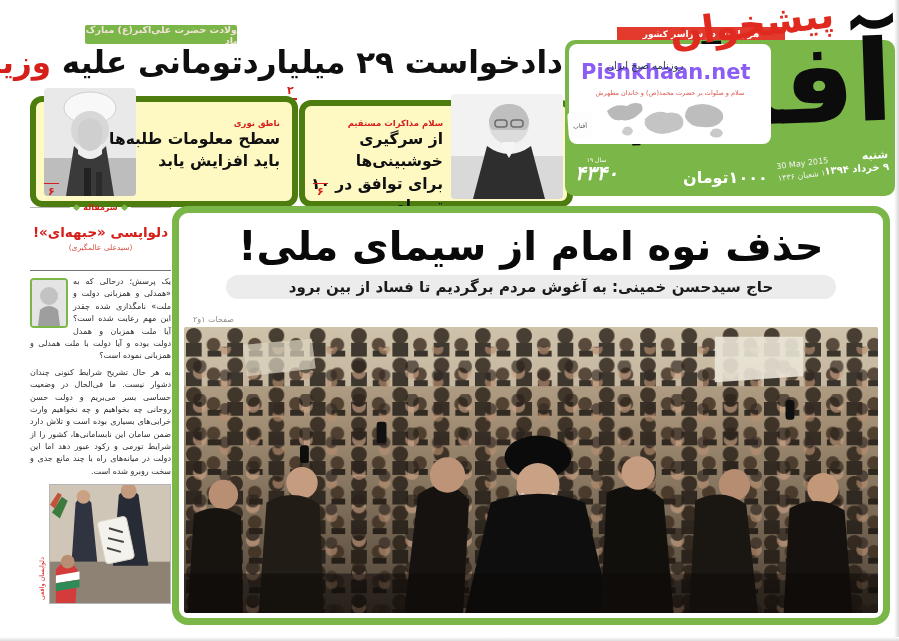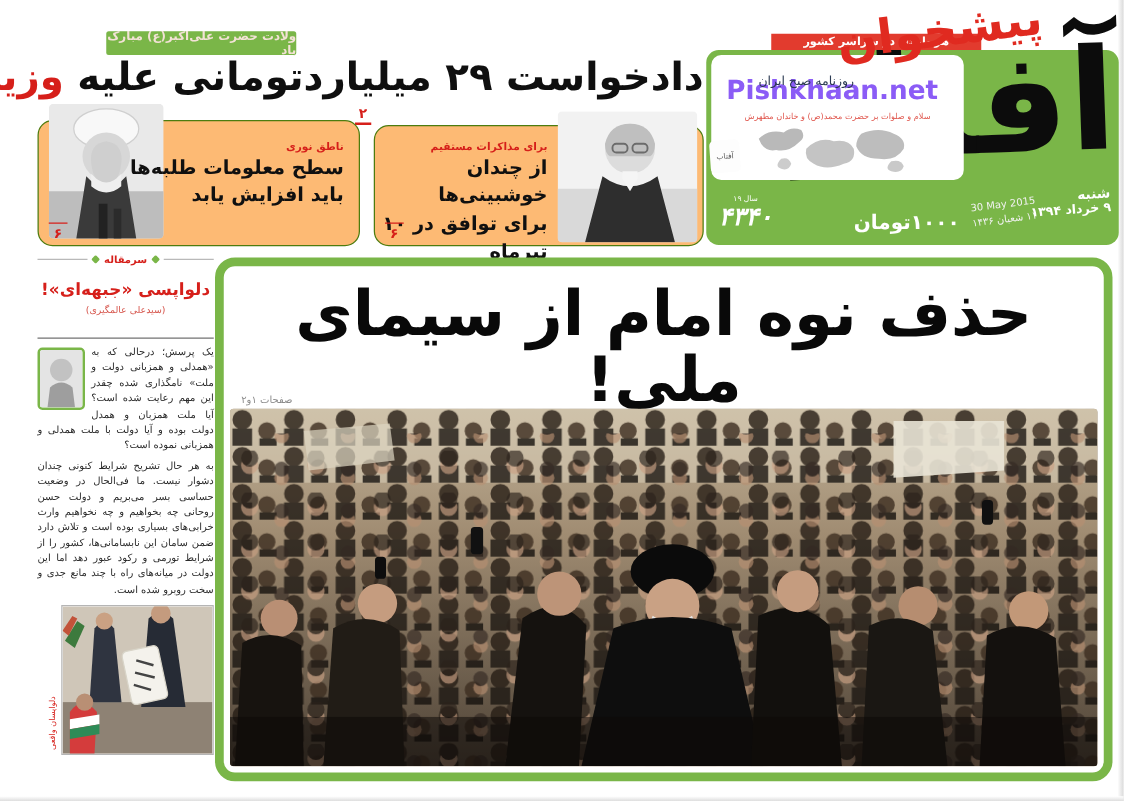--- a/index.html
+++ b/index.html
@@ -18,21 +18,21 @@
     color:#f3e2d6;font-size:9.5px;font-weight:bold;display:flex;align-items:center;justify-content:center;}
 
   
   .top-headline{right:336px;top:42px;font-size:31px;font-weight:bold;line-height:1.35;}
   .top-headline .black{color:#0f0f0f;}
   .top-headline .red{color:#d61f1a;}
   .page2-marker{left:284px;top:84px;color:#d61f1a;font-size:11px;font-weight:bold;
     border-bottom:2px solid #d61f1a;padding:0 3px 1px;}
 
   
-  .news-box{background:#fdba74;border:1px solid #4d7c0f;border-radius:12px;}
+  .news-box{background:#fef9c3;border:6px solid #4d7c0f;border-radius:12px;}
   .box-nouri{left:30px;top:96px;width:256px;height:99px;}
   .box-zarif{left:299px;top:100px;width:262px;height:95px;}
   .news-photo{position:absolute;border-radius:4px;overflow:hidden;}
   .kicker{color:#d61f1a;font-size:8.5px;font-weight:bold;}
   .box-title{color:#101010;font-size:15.5px;font-weight:bold;line-height:1.45;}
   .pagenum{position:absolute;left:8px;bottom:3px;color:#d61f1a;font-size:11px;font-weight:bold;
     border-top:1.5px solid #d61f1a;padding:1px 4px 0;}
 
   
   .masthead{left:565px;top:40px;width:330px;height:156px;background:#7ab648;border-radius:10px;}
@@ -79,21 +79,21 @@
   .ed-photo-wrap{position:relative;margin:6px 0 0 12px;width:122px;height:120px;}
   .ed-photo{width:100%;height:100%;border:1px solid #b5b5b5;box-sizing:border-box;overflow:hidden;}
   .ed-photo-caption{position:absolute;left:-11px;bottom:4px;color:#d61f1a;font-size:6.5px;
     writing-mode:vertical-rl;transform:rotate(180deg);}
 
   
   .main-box{left:172px;top:206px;width:718px;height:419px;border:7px solid #7ab648;
     border-radius:16px;background:#ffffff;box-sizing:border-box;}
   .main-kicker{position:absolute;top:-14px;left:50%;transform:translateX(-50%);background:#ffffff;
     padding:0 14px;font-size:13px;font-weight:bold;color:#0e0e0e;white-space:nowrap;z-index:2;}
-  .main-headline{margin-top:12px;text-align:center;font-size:50px;font-weight:bold;color:#090909;
+  .main-headline{margin-top:12px;text-align:center;font-size:40px;font-weight:bold;color:#090909;
     line-height:1.05;letter-spacing:-1px;}
   .subtitle-bar{margin:8px auto 0;width:610px;background:#ececec;border-radius:13px;
     text-align:center;font-size:15px;font-weight:bold;color:#1a1a1a;padding:3px 0;}
   .pages-label{position:absolute;left:14px;top:102px;font-size:8px;color:#8c8c8c;}
   .crowd-photo{position:absolute;left:5px;right:5px;top:114px;bottom:5px;border-radius:3px;
     overflow:hidden;background:#a69680;}
   .crowd-photo svg{display:block;width:100%;height:100%;}
 
   .gray-photo svg,.color-photo svg{display:block;width:100%;height:100%;}
 </style>
@@ -140,22 +140,22 @@
       <rect y="62" width="112" height="43" fill="#d9d9d9"></rect>
       <circle cx="58" cy="30" r="20" fill="#dcdcdc"></circle>
       <path d="M38 26 q4 -16 20 -16 q16 0 20 16 q0 8 -4 10 l-32 0 q-4 -2 -4 -10" fill="#bfbfbf"></path>
       <rect x="44" y="26" width="12" height="7" rx="3" fill="none" stroke="#6b6b6b" stroke-width="1.5"></rect>
       <rect x="60" y="26" width="12" height="7" rx="3" fill="none" stroke="#6b6b6b" stroke-width="1.5"></rect>
       <path d="M36 52 q22 16 44 0 l14 53 -72 0 z" fill="#2e2e2e"></path>
       <path d="M52 54 l6 10 6 -10 0 -6 -12 0 z" fill="#f5f5f5"></path>
     </svg>
   </div>
   <div class="rtl" style="position:absolute;right:124px;top:12px;text-align:right;">
-    <div class="kicker">برای مذاکرات مستقیم</div>
-    <div class="box-title">از چندان خوشبینی‌ها</div>
+    <div class="kicker">سلام مذاکرات مستقیم</div>
+    <div class="box-title">از سرگیری خوشبینی‌ها</div>
     <div class="box-title">برای توافق در ۱۰ تیرماه</div>
   </div>
   <div class="pagenum">۶</div>
 </div>
 
 <div class="abs masthead">
   <div class="aftab-title rtl nowrap">آفتاب</div>
   <div class="logo-panel">
     <div class="pish-domain">Pishkhaan.net</div>
     <div class="pish-salut rtl">سلام و صلوات بر حضرت محمد(ص) و خاندان مطهرش</div>

